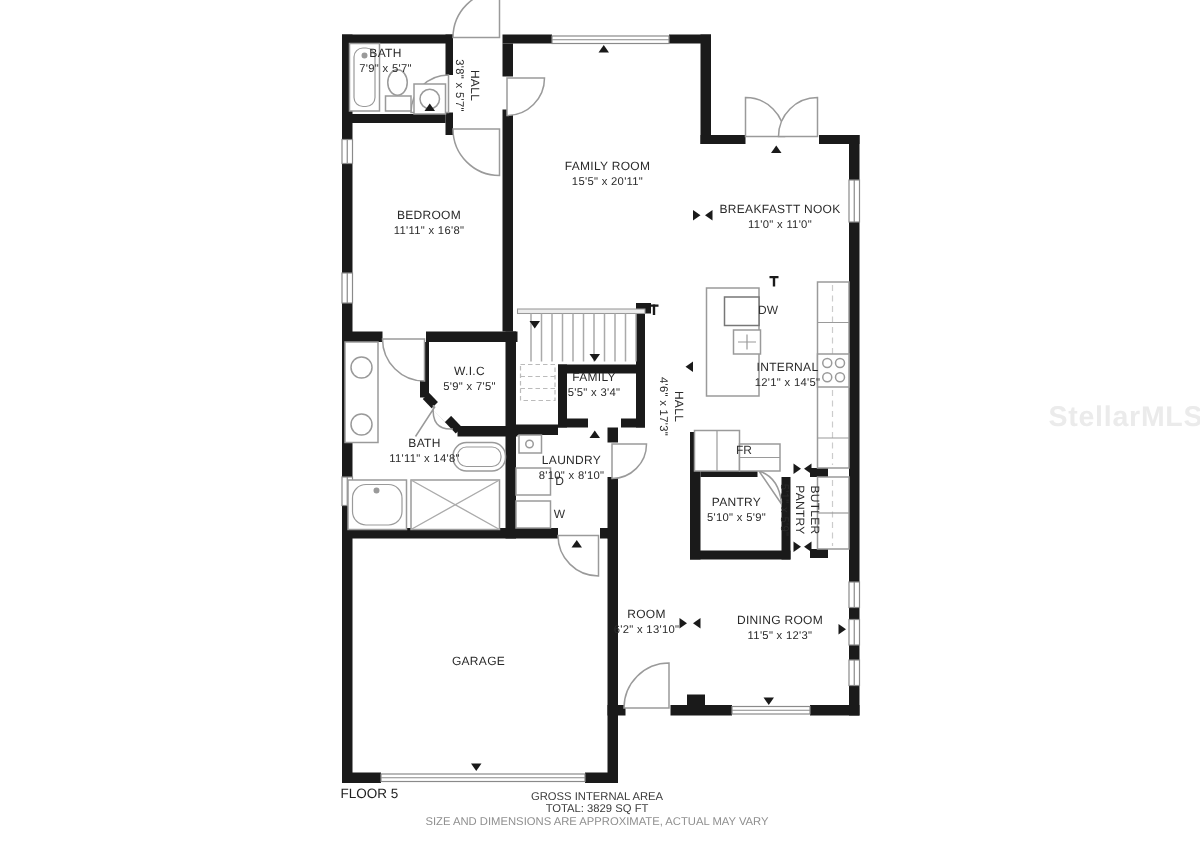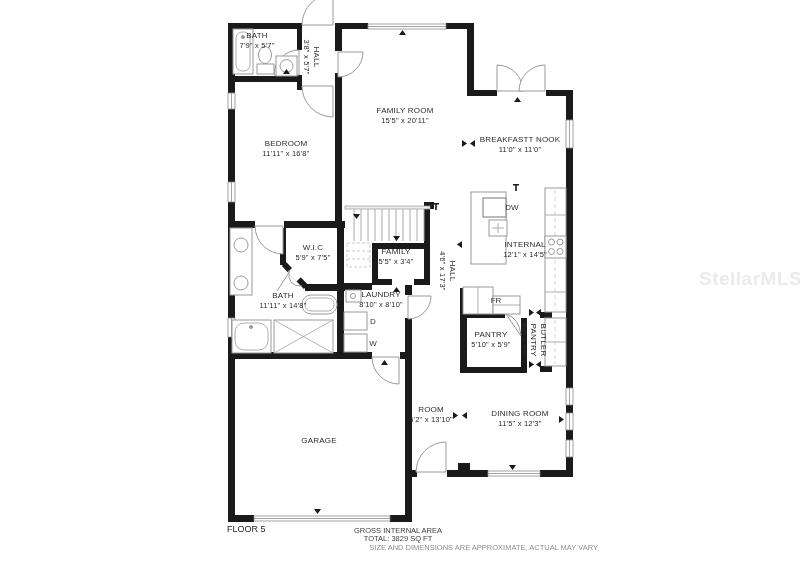--- a/index.html
+++ b/index.html
@@ -12,21 +12,21 @@
   .lbl .dm{display:block;font-size:7.5px;}
   .rot{transform:translate(-50%,-50%) rotate(90deg);}
   .wrapname{white-space:normal;width:48px;display:block;margin:0 auto;}
   .app{position:absolute;transform:translate(-50%,-50%);font-size:8px;color:#333;padding-left:36px;}
   #watermark{position:absolute;left:699px;top:268px;font-size:19px;font-weight:600;
              color:#ebebeb;letter-spacing:.5px;}
   #floor-label{position:absolute;left:227px;top:524px;font-size:9px;color:#222;}
   #footer{position:absolute;left:198px;top:527px;width:400px;text-align:center;
           color:#3c3c3c;font-size:7.5px;line-height:1.1;}
   #footer span{display:block;}
-  #footer .muted{color:#8f8f8f;text-align:right;}
+  #footer .muted{color:#8f8f8f;}
 </style>
 </head>
 <body>
 
 <svg id="plan-svg" width="800" height="565" viewBox="0 0 800 565">
 
   <g fill="#1a1a1a">
     <rect x="228" y="23" width="7" height="499"></rect>
     <rect x="228" y="23" width="74" height="6"></rect>
     <rect x="335" y="23" width="33" height="6"></rect>
@@ -230,21 +230,21 @@
   <span class="dm">5'5" x 3'4"</span>
 </div>
 <div class="lbl rot" style="left:447px;top:271px">
   <span class="nm">HALL</span>
   <span class="dm">4'6" x 17'3"</span>
 </div>
 <div class="lbl" style="left:283px;top:301px">
   <span class="nm">BATH</span>
   <span class="dm">11'11" x 14'8"</span>
 </div>
-<div class="lbl" style="left:381px;top:300px">
+<div class="lbl" style="left:381px;top:312px">
   <span class="nm">LAUNDRY</span>
   <span class="dm">8'10" x 8'10"</span>
 </div>
 <div class="lbl" style="left:491px;top:340px">
   <span class="nm">PANTRY</span>
   <span class="dm">5'10" x 5'9"</span>
 </div>
 <div class="lbl rot" style="left:533px;top:340px">
   <span class="nm wrapname">BUTLER PANTRY</span>
   <span class="dm">5'1" x 5'9"</span>

